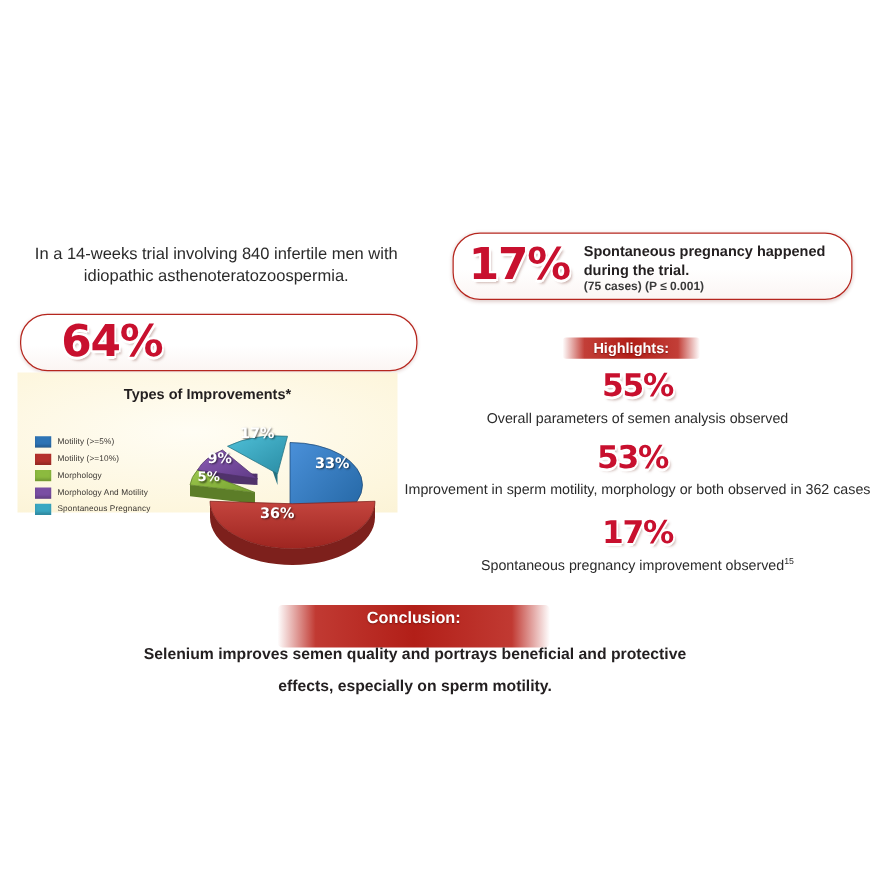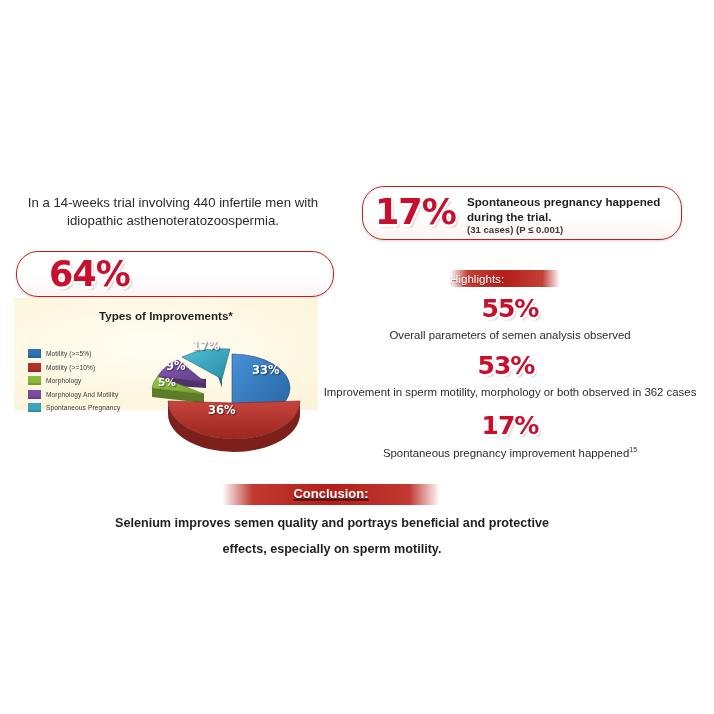--- a/index.html
+++ b/index.html
@@ -143,24 +143,24 @@
     background: linear-gradient(90deg,
        rgba(200,30,25,0) 0%,
        rgba(186,36,28,0.88) 16%,
        #b21f18 50%,
        rgba(186,36,28,0.88) 84%,
        rgba(200,30,25,0) 100%);
     border-radius: 3px;
   }
   #highlights-badge-text {
     width: 110px;
-    text-align: left;
+    text-align: center;
     line-height: 17px;
     font-size: 11.6px;
-    font-weight: normal;
+    font-weight: bold;
     color: #ffffff;
     text-shadow: 0 1px 1px rgba(80,0,0,0.5);
   }
 
   .hl-num {
     position: absolute;
     width: 360px;
     text-align: center;
     font-size: 25px;
   }
@@ -174,29 +174,28 @@
   #hl1-num { left: 330px; top: 296px; }
   #hl1-cap { left: 320px; top: 329px; }
   #hl2-num { left: 326px; top: 353px; }
   #hl2-cap { left: 320px; top: 386px; }
   #hl3-num { left: 330px; top: 413px; }
   #hl3-cap { left: 320px; top: 446px; }
   .sup { font-size: 7px; vertical-align: super; }
 
   
   #conclusion-badge {
-    left: 222px; top: 484px; width: 218px; height: 21px;
+    left: 222px; top: 484px; width: 218px; height: 34px;
     background: linear-gradient(90deg,
        rgba(200,30,25,0) 0%,
        rgba(186,36,28,0.9) 14%,
        #b21f18 50%,
        rgba(186,36,28,0.9) 86%,
        rgba(200,30,25,0) 100%);
     border-radius: 4px;
-    text-decoration: underline;
   }
   #conclusion-badge-text {
     width: 218px;
     text-align: center;
     line-height: 19px;
     font-size: 13px;
     font-weight: bold;
     color: #ffffff;
     text-shadow: 0 1px 1px rgba(80,0,0,0.5);
   }
@@ -205,30 +204,30 @@
     text-align: center;
     font-size: 12.6px;
     font-weight: bold;
     line-height: 26px;
     color: #231f20;
   }
 </style>
 </head>
 <body>
 
-<div class="abs" id="intro-text">In a 14-weeks trial involving 440 infertile men with idiopathic asthenoteratozoospermia.</div>
+<div class="abs" id="intro-text">In a 14-weeks trial involving 840 infertile men with idiopathic asthenoteratozoospermia.</div>
 
 <div class="pill" id="stat64-pill">
   <div class="abs bignum" id="stat64-num">64%</div>
 </div>
 
 <div class="pill" id="stat17-pill">
   <div class="abs bignum" id="stat17-num">17%</div>
   <div class="abs" id="stat17-text">Spontaneous pregnancy happened during the trial.</div>
-  <div class="abs" id="stat17-sub">(31 cases) (P ≤ 0.001)</div>
+  <div class="abs" id="stat17-sub">(75 cases) (P ≤ 0.001)</div>
 </div>
 
 <div class="abs" id="chart-panel">
 
   <div class="abs" id="chart-title">Types of Improvements*</div>
 
   <div class="abs" id="chart-legend">
     <div class="legend-row">
       <span class="legend-swatch" style="background:#2e74b5"></span>
       <span class="legend-label">Motility (&gt;=5%)</span>
@@ -309,18 +308,18 @@
   <div id="highlights-badge-text">Highlights:</div>
 </div>
 
 <div class="bignum hl-num" id="hl1-num">55%</div>
 <div class="hl-cap" id="hl1-cap">Overall parameters of semen analysis observed</div>
 
 <div class="bignum hl-num" id="hl2-num">53%</div>
 <div class="hl-cap" id="hl2-cap">Improvement in sperm motility, morphology or both observed in 362 cases</div>
 
 <div class="bignum hl-num" id="hl3-num">17%</div>
-<div class="hl-cap" id="hl3-cap"><span>Spontaneous pregnancy improvement happened</span><span class="sup">15</span></div>
+<div class="hl-cap" id="hl3-cap"><span>Spontaneous pregnancy improvement observed</span><span class="sup">15</span></div>
 
 <div class="abs" id="conclusion-badge">
   <div id="conclusion-badge-text">Conclusion:</div>
 </div>
 <div class="abs" id="conclusion-text">Selenium improves semen quality and portrays beneficial and protective effects, especially on sperm motility.</div>
 
 </body></html>

